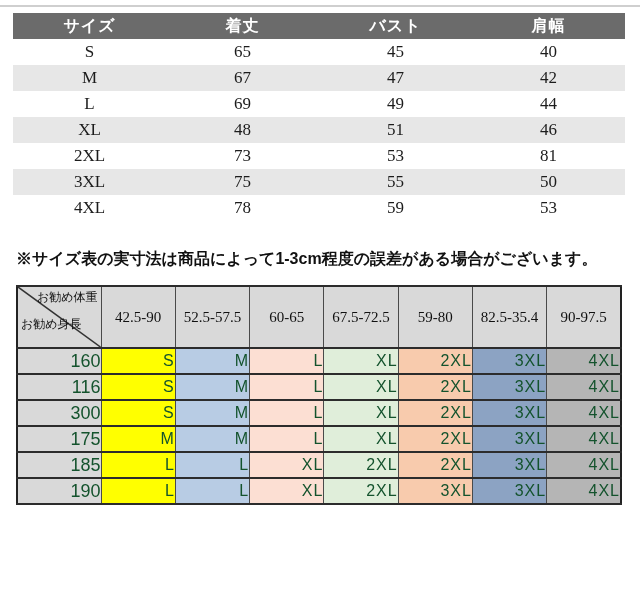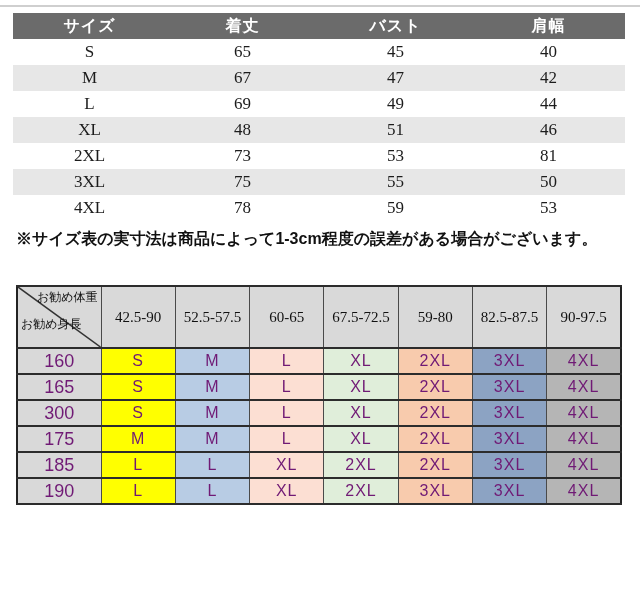--- a/index.html
+++ b/index.html
@@ -43,21 +43,21 @@
     font-size: 17px;
     color: #1c1c1c;
   }
   .size-table tbody tr:nth-child(even) td {
     background: var(--alt-row-bg, #e7e7e7);
   }
 
   
   .note {
     position: absolute;
-    top: 229px; left: 16px;
+    top: 249px; left: 16px;
     width: 615px;
     margin: 0;
     font-size: 16px;
     font-weight: bold;
     color: #111111;
     white-space: nowrap;
   }
 
   
   .fit-table {
@@ -99,23 +99,23 @@
     position: absolute;
     font-family: Liberation Mono, monospace;
     font-size: 12px;
     color: #111111;
     line-height: 1;
   }
   .corner .c-tr { top: 5px; right: 3px; }
   .corner .c-bl { bottom: 16px; left: 3px; }
   .fit-table td {
     height: 26px;
-    text-align: center;
+    text-align: right;
     font-size: 16px;
-    color: #701a75;
+    color: #14532d;
     letter-spacing: 1px;
     padding: 0;
   }
   .fit-table td.height-cell {
     background: var(--axis-header-bg, #d9d9d9);
     font-size: 18px;
     letter-spacing: 0;
   }
 </style>
 </head>
@@ -190,37 +190,37 @@
             <line x1="0" y1="0" x2="84" y2="62" stroke="#333333" stroke-width="1.6"></line>
           </svg>
           <span class="c-tr">お勧め体重</span>
           <span class="c-bl">お勧め身長</span>
         </th>
       <th>42.5-90</th>
           <th>52.5-57.5</th>
           <th>60-65</th>
           <th>67.5-72.5</th>
           <th>59-80</th>
-          <th>82.5-87.5</th>
+          <th>82.5-35.4</th>
           <th>90-97.5</th>
         </tr>
     </thead>
     <tbody id="fit-body">
         <tr>
           <td class="height-cell">160</td>
           <td style="background: rgb(255, 255, 0);">S</td>
           <td style="background: rgb(184, 204, 228);">M</td>
           <td style="background: rgb(252, 223, 211);">L</td>
           <td style="background: rgb(224, 238, 218);">XL</td>
           <td style="background: rgb(248, 203, 173);">2XL</td>
           <td style="background: rgb(140, 163, 195);">3XL</td>
           <td style="background: rgb(181, 181, 181);">4XL</td>
         </tr>
         <tr>
-          <td class="height-cell">165</td>
+          <td class="height-cell">116</td>
           <td style="background: rgb(255, 255, 0);">S</td>
           <td style="background: rgb(184, 204, 228);">M</td>
           <td style="background: rgb(252, 223, 211);">L</td>
           <td style="background: rgb(224, 238, 218);">XL</td>
           <td style="background: rgb(248, 203, 173);">2XL</td>
           <td style="background: rgb(140, 163, 195);">3XL</td>
           <td style="background: rgb(181, 181, 181);">4XL</td>
         </tr>
         <tr>
           <td class="height-cell">300</td>

